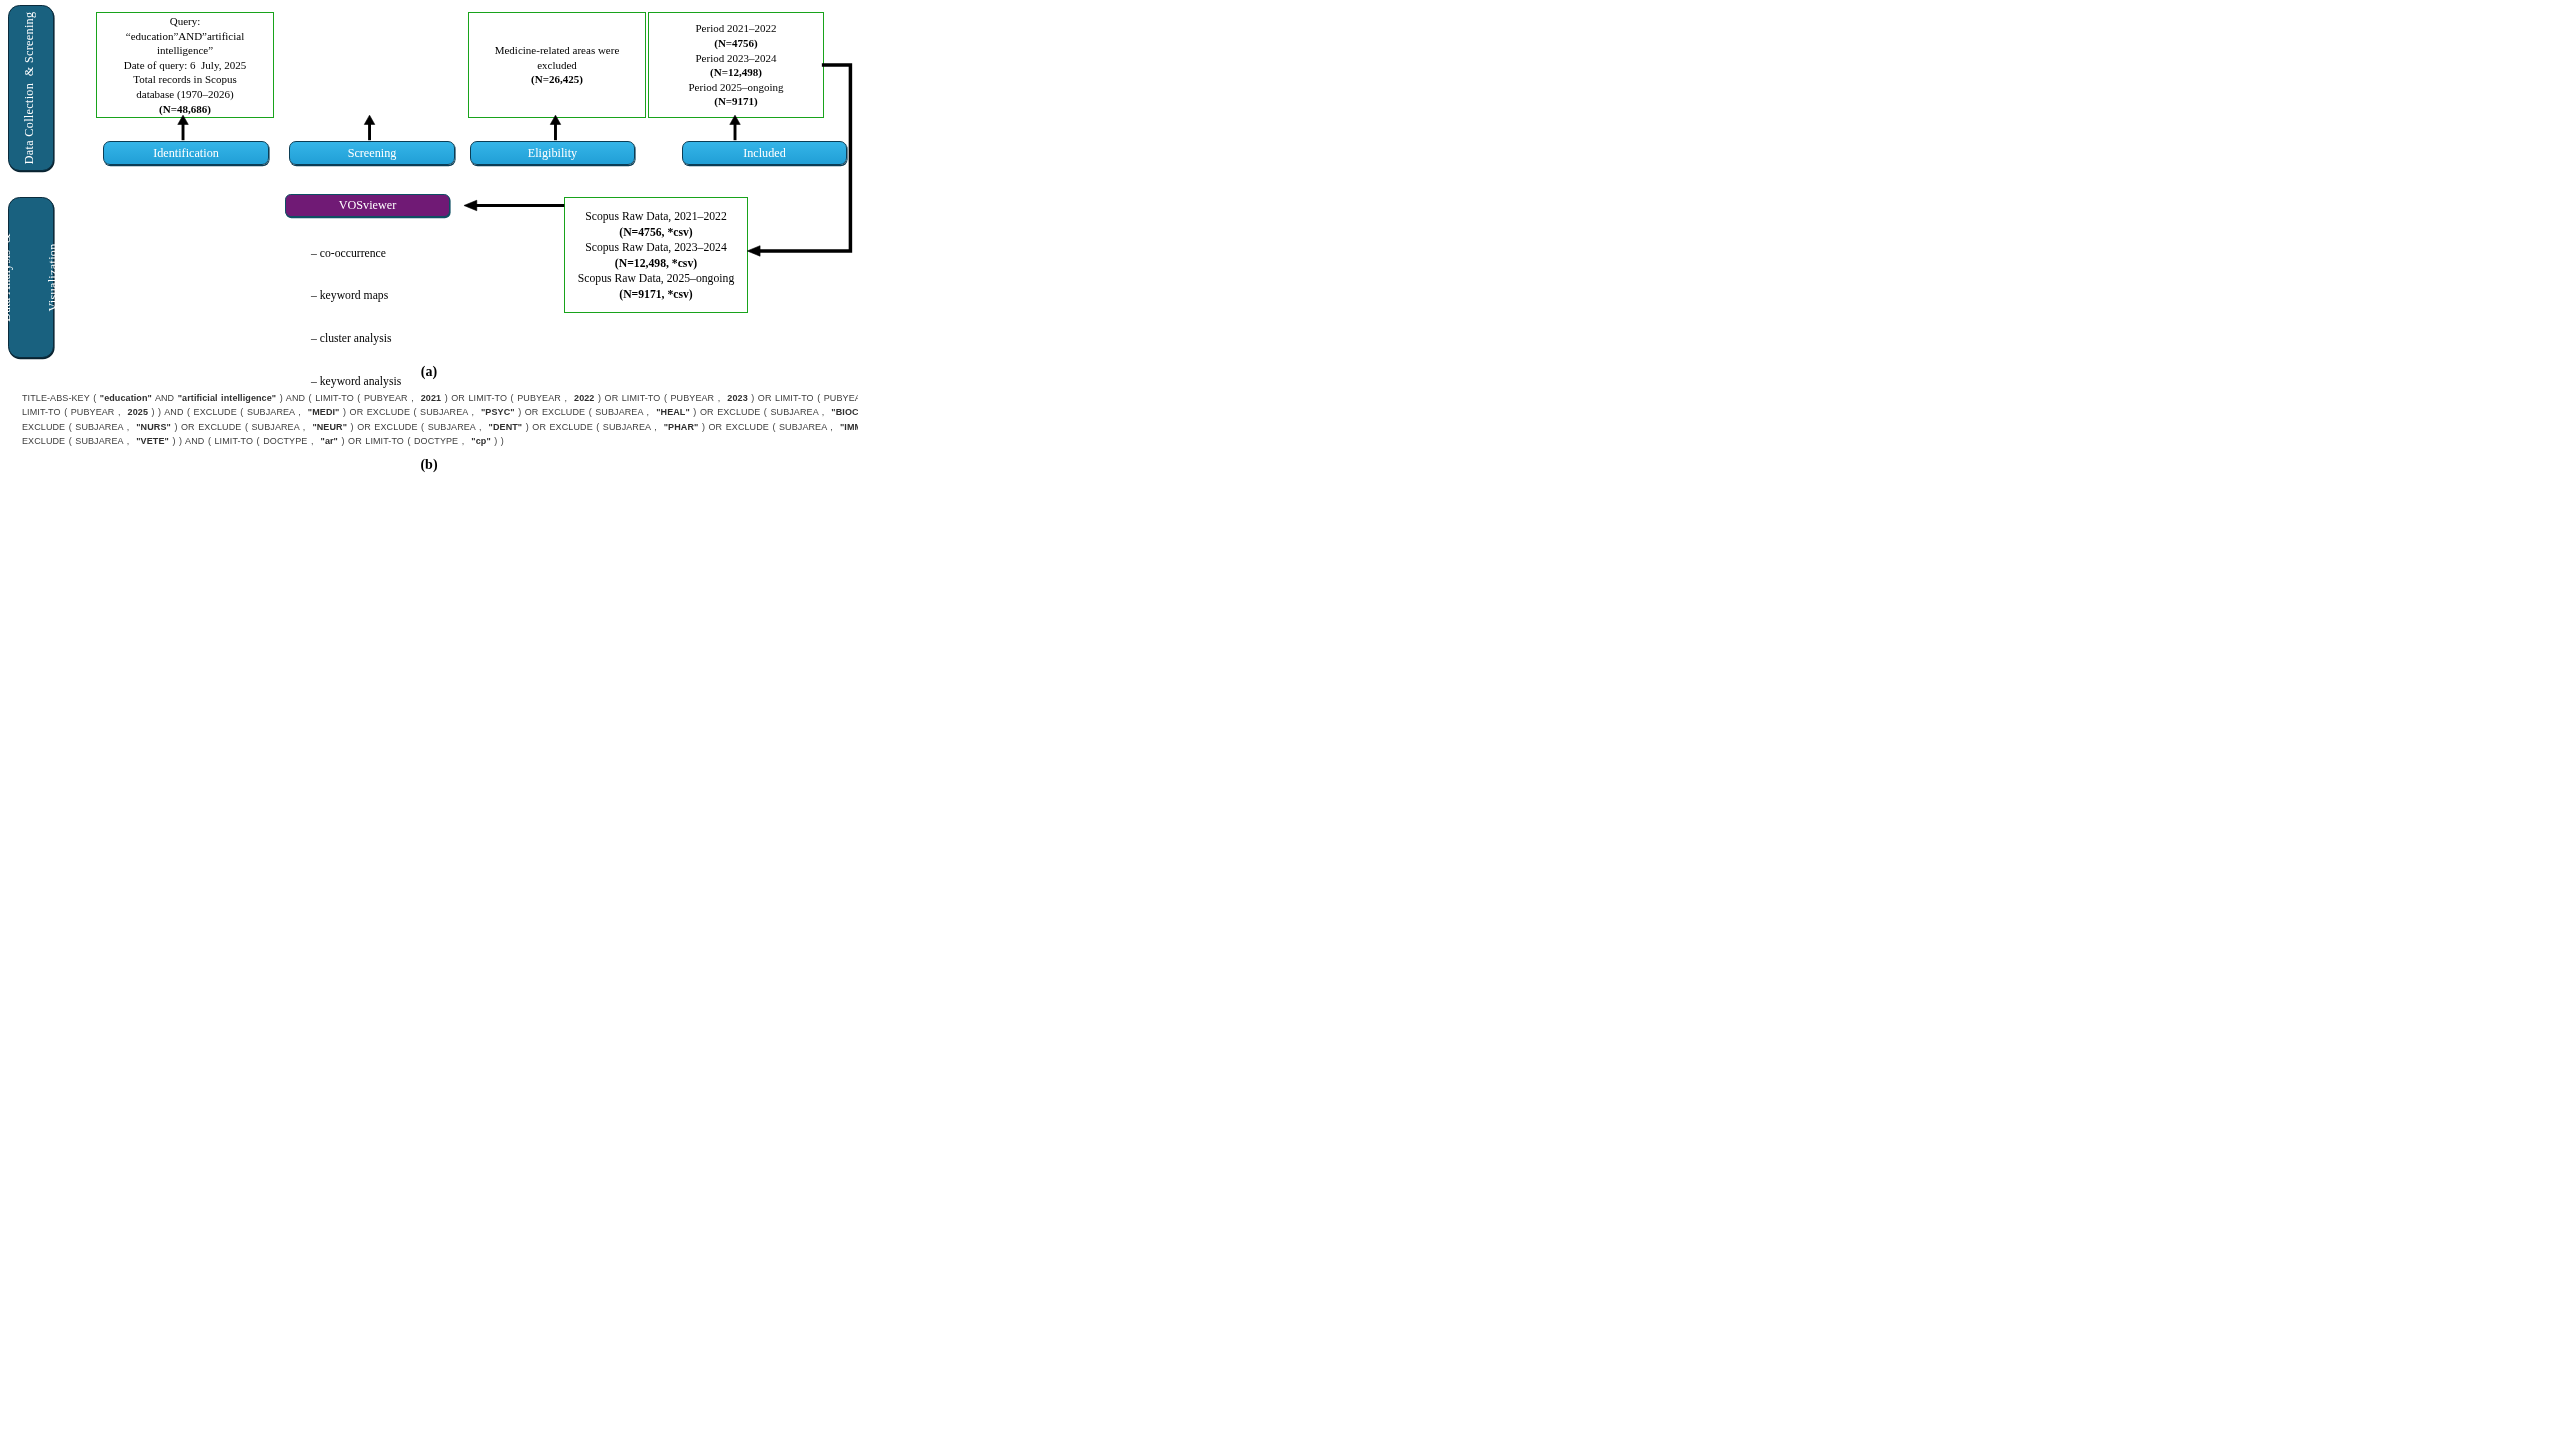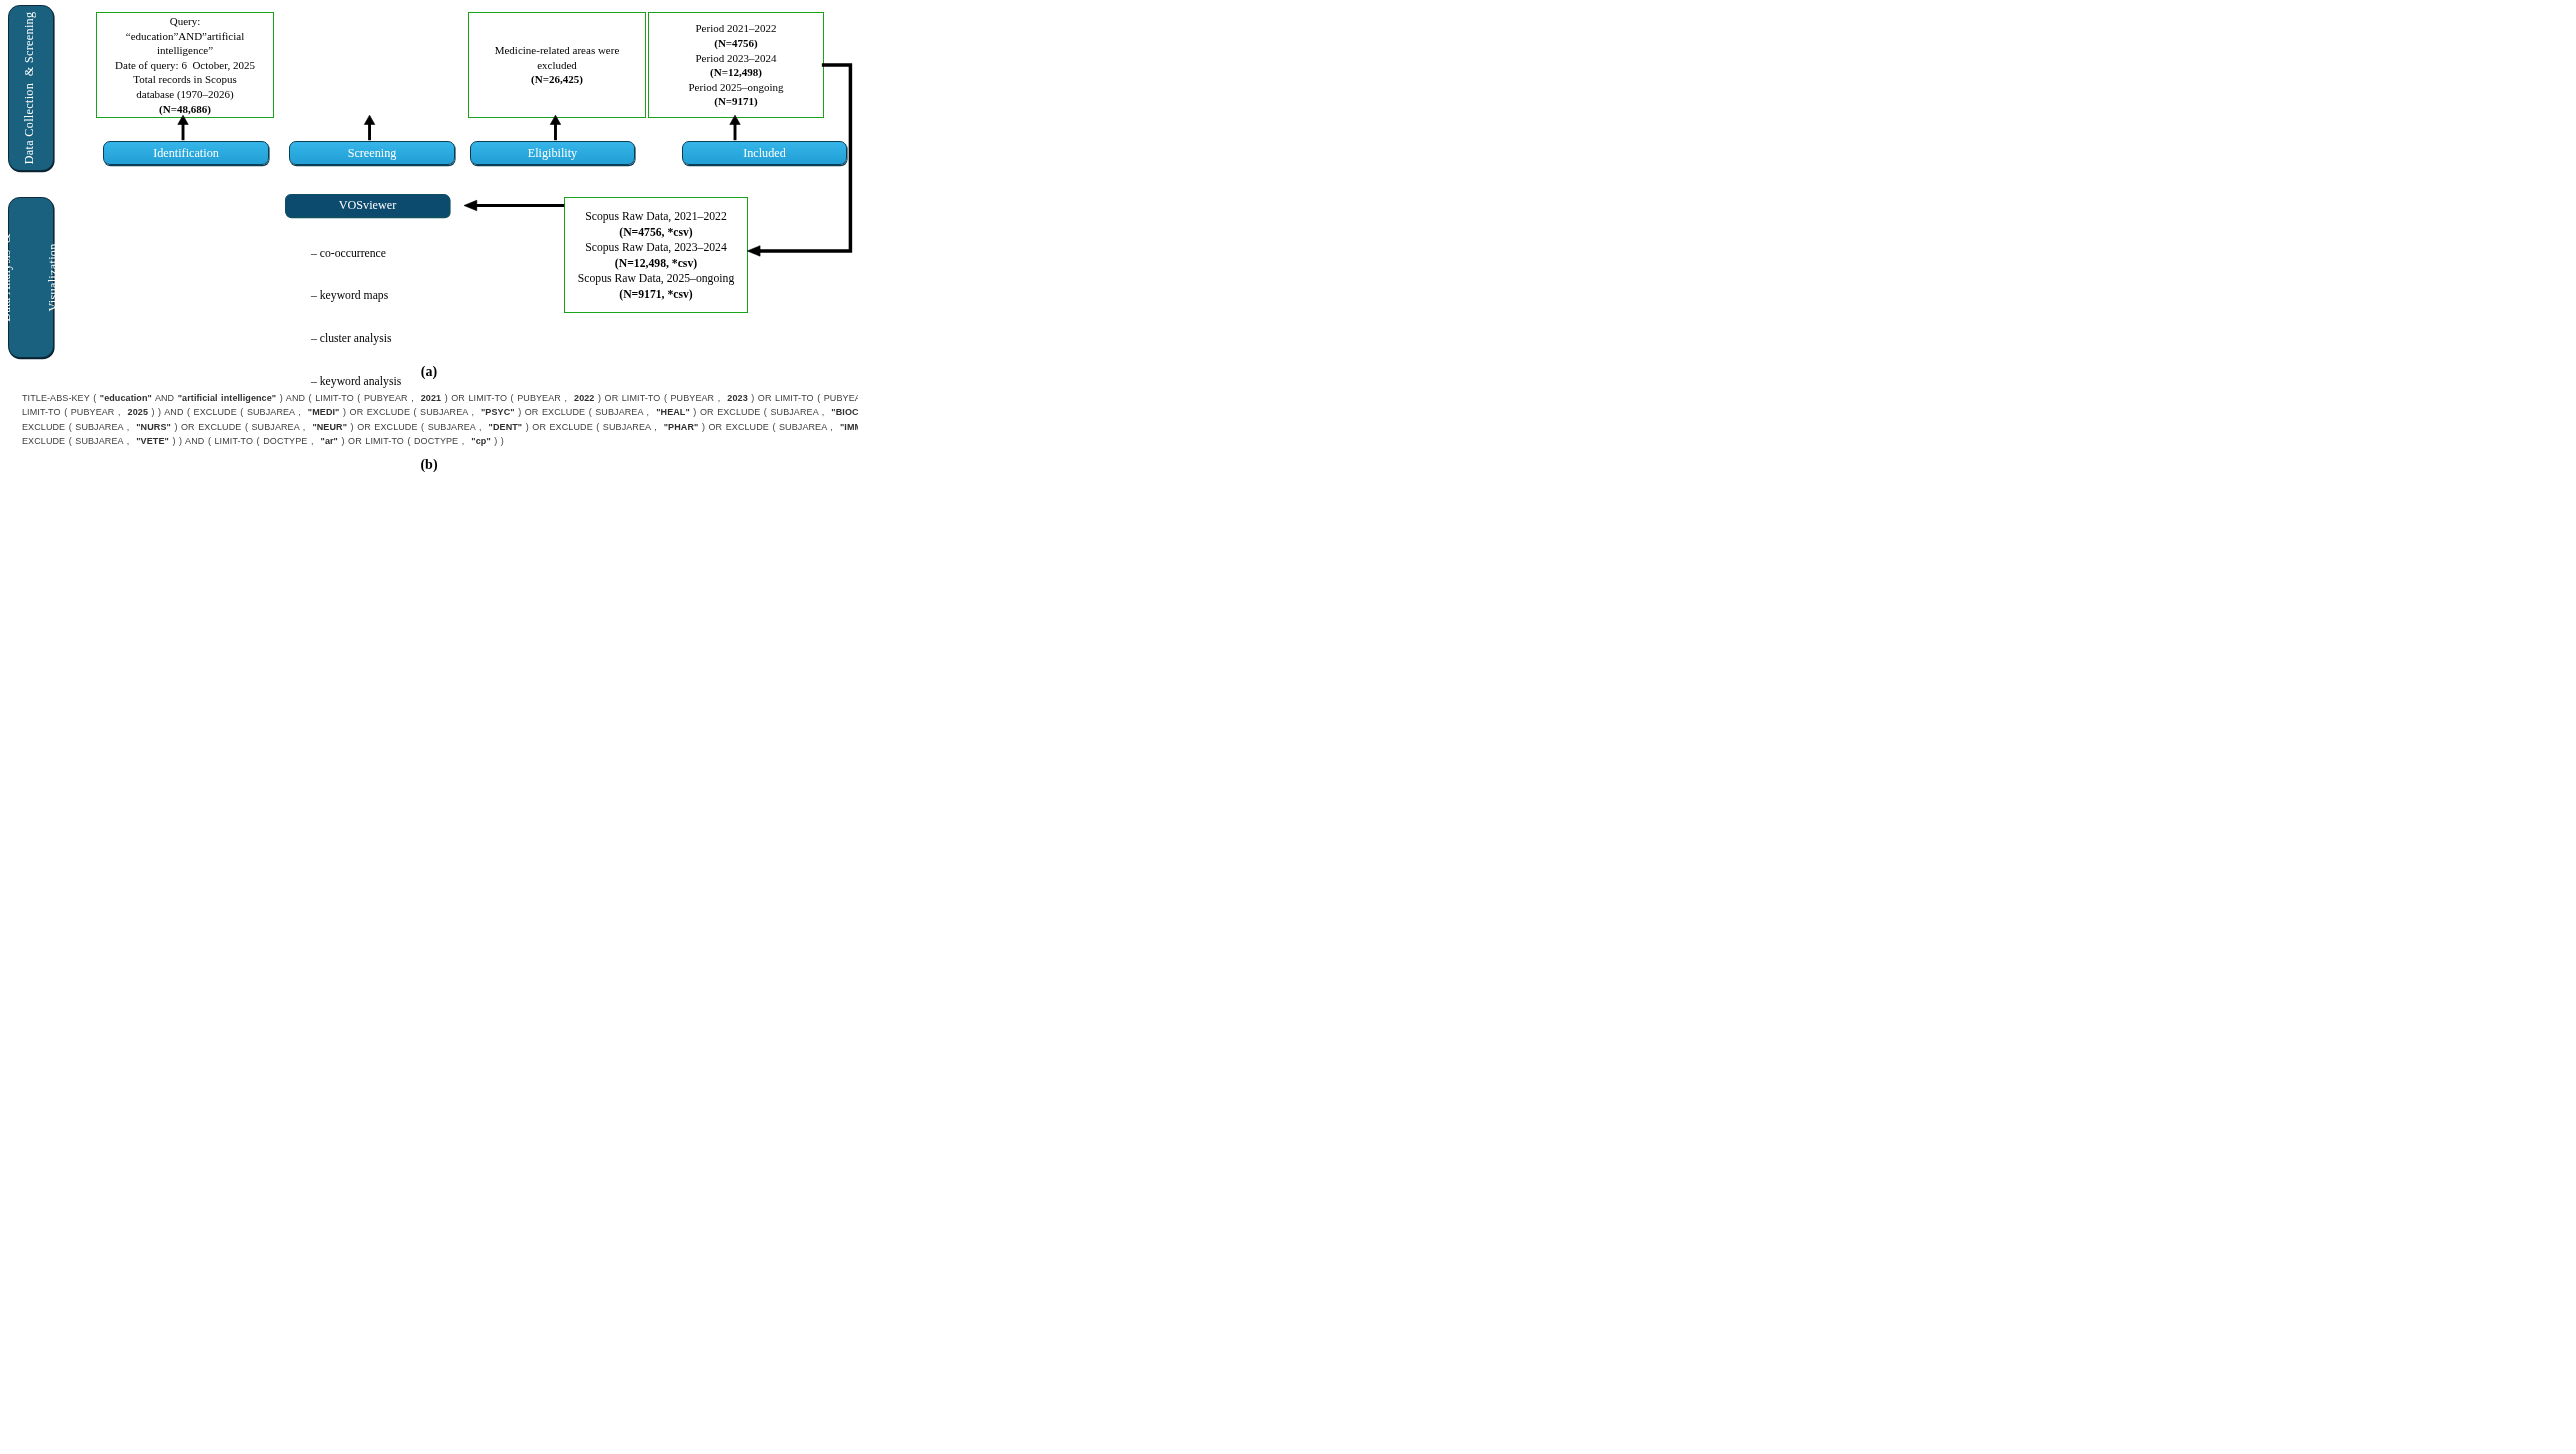--- a/index.html
+++ b/index.html
@@ -18,21 +18,21 @@
         text-align:center;color:#000;}
   .gbox .bline{white-space:pre;font-size:11px;line-height:14.6px;}
   .gbox .bold{font-weight:bold;}
 
   
   .stage{position:absolute;background:linear-gradient(#35b5e8,#219fd6);border:1.2px solid #0b3d55;
          border-radius:7px;display:flex;align-items:center;justify-content:center;
          color:#ffffff;font-size:12.2px;box-shadow:0.6px 1.2px 0 #0b3d55;}
 
   
-  .vos{position:absolute;background:#0c4a6e;border:1.7px solid #0e4f63;border-radius:5.8px;
+  .vos{position:absolute;background:#701a75;border:1.7px solid #0e4f63;border-radius:5.8px;
        display:flex;align-items:center;justify-content:center;color:#ffffff;font-size:12.2px;
        box-shadow:0.6px 1.2px 0 #0e4f63;}
 
   .methods{position:absolute;color:#000;font-size:11.7px;line-height:14.3px;white-space:pre;}
 
   .rawbox{position:absolute;background:#ffffff;border:1.2px solid #18a31b;
           display:flex;flex-direction:column;align-items:center;padding-top:11px;
           text-align:center;color:#000;}
   .rawbox .bline{white-space:pre;font-size:11.7px;line-height:15.5px;}
   .rawbox .bold{font-weight:bold;}
@@ -61,21 +61,21 @@
     <div class="rot">
       <div>Data Analysis  &amp;</div>
       <div>Visualization</div>
     </div>
   </div>
 
   <div class="gbox" style="left:96px;top:12.2px;width:176px;height:104px">
     <div class="bline">Query:</div>
     <div class="bline">“education”AND”artificial</div>
     <div class="bline">intelligence”</div>
-    <div class="bline">Date of query: 6  October, 2025</div>
+    <div class="bline">Date of query: 6  July, 2025</div>
     <div class="bline">Total records in Scopus</div>
     <div class="bline">database (1970–2026)</div>
     <div class="bline bold">(N=48,686)</div>
   </div>
 
 
   <div class="gbox" style="left:468px;top:12.2px;width:176px;height:104px">
     <div class="bline">Medicine-related areas were</div>
     <div class="bline">excluded</div>
     <div class="bline bold">(N=26,425)</div>

